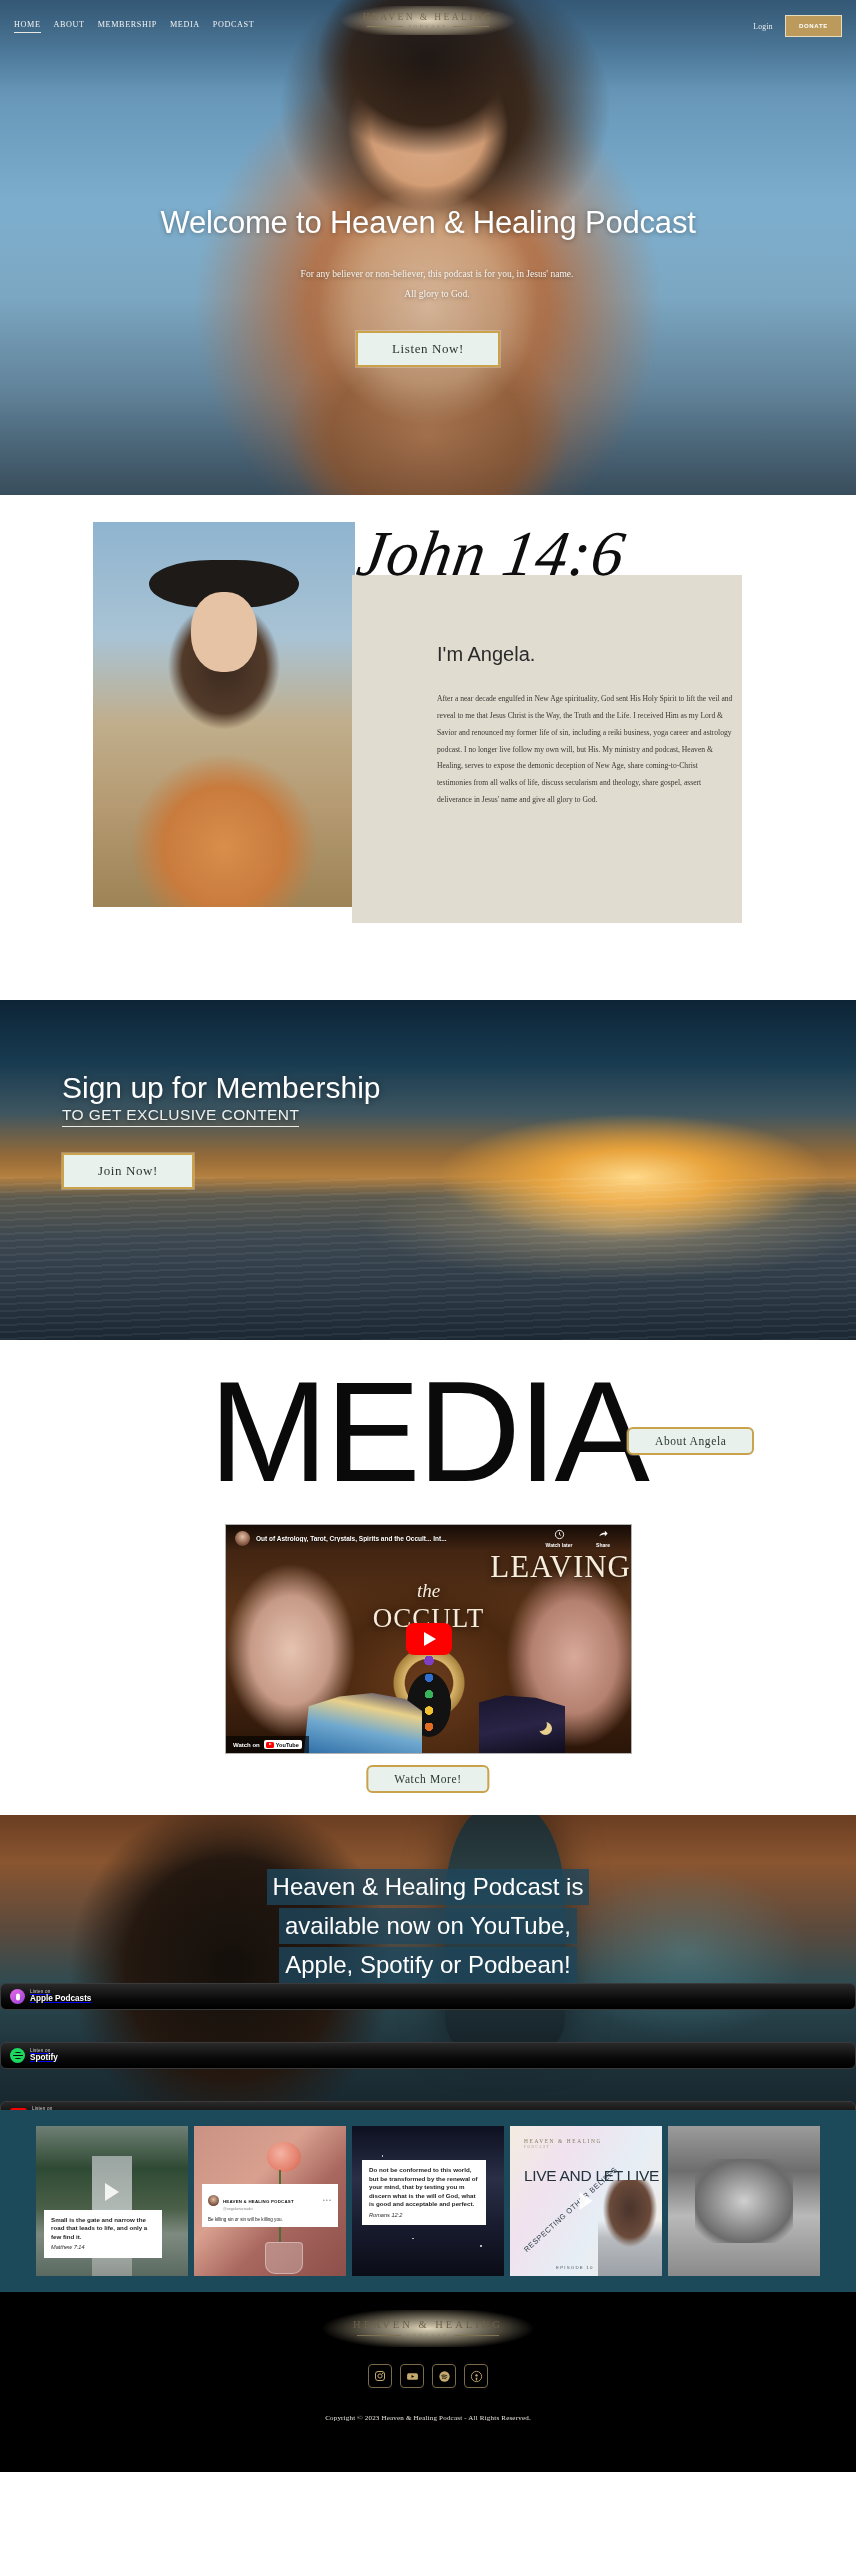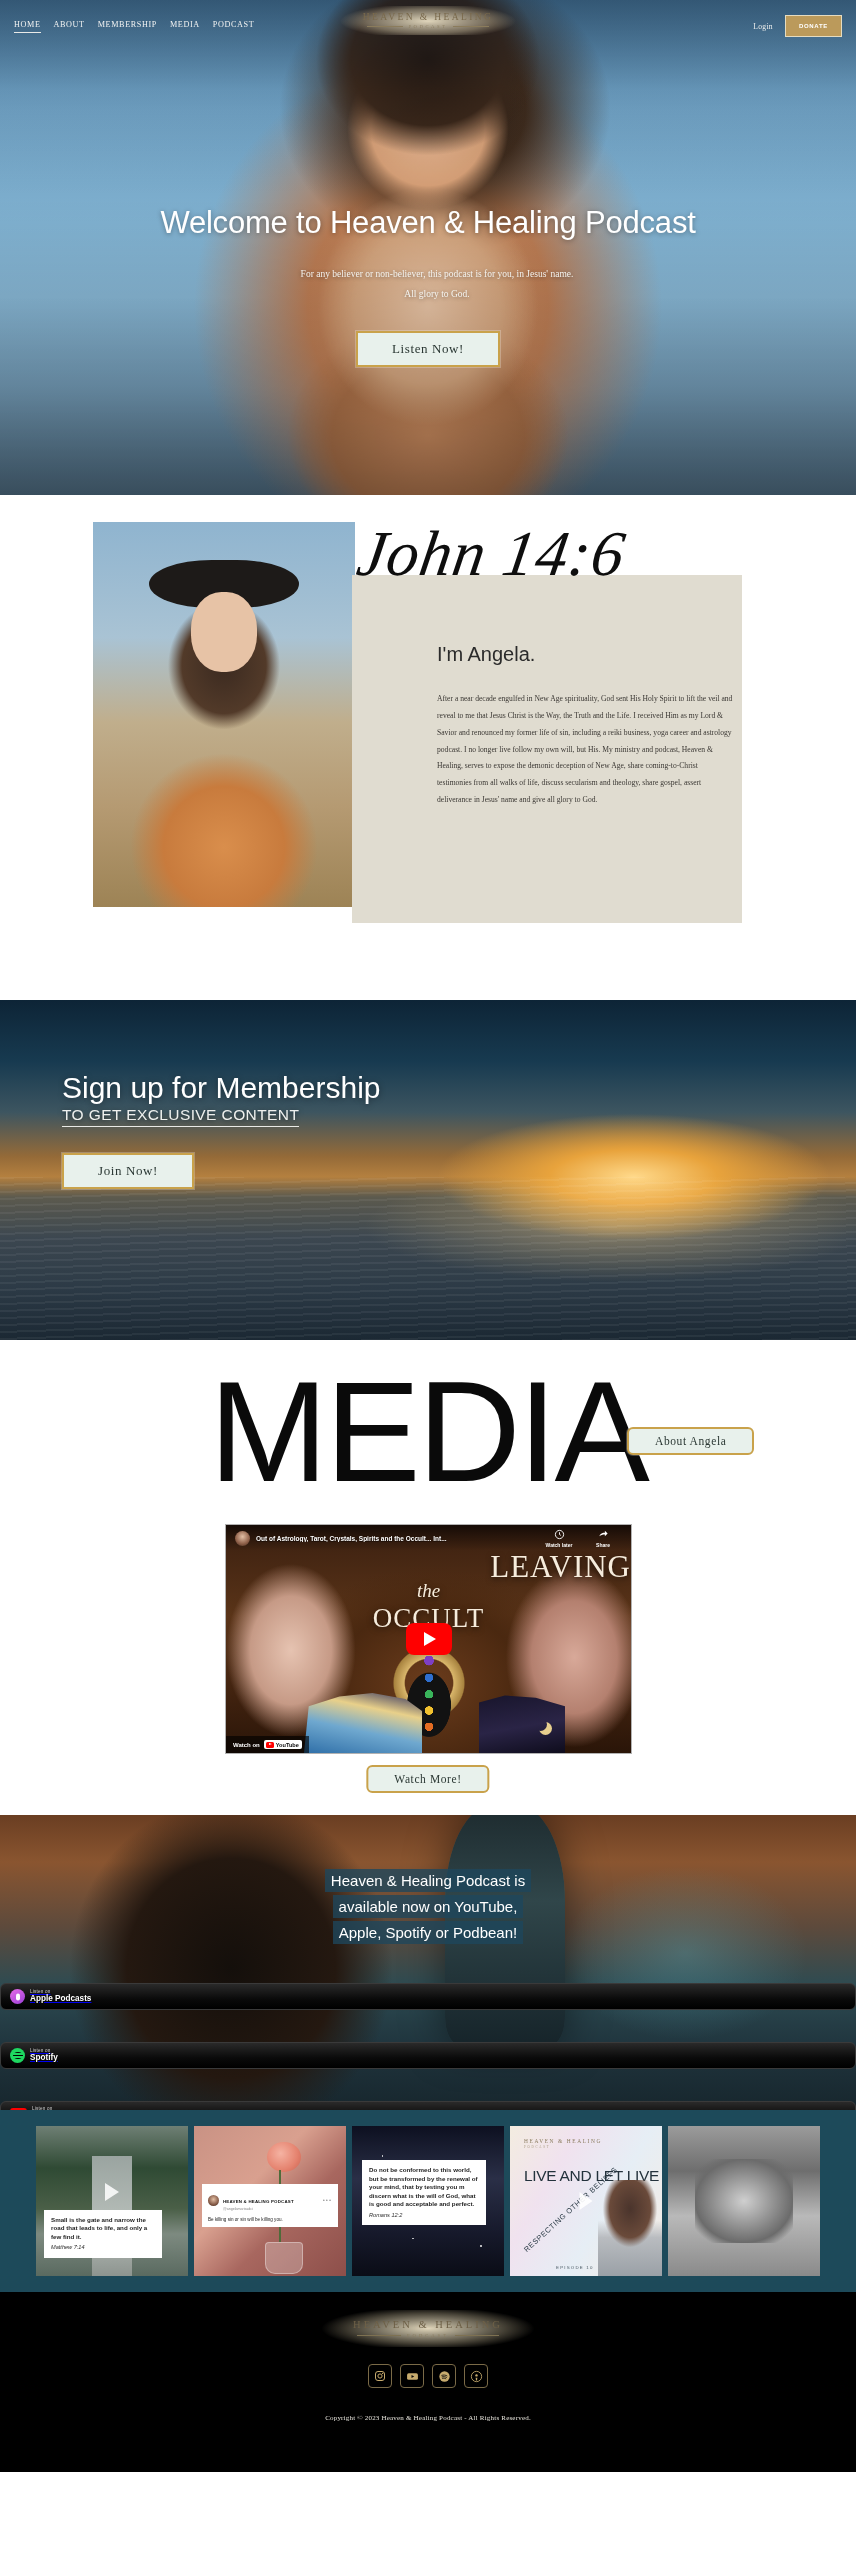--- a/index.html
+++ b/index.html
@@ -297,21 +297,21 @@
     border-radius:40% 40% 12% 12%;
     box-shadow:0 0 40px rgba(0,0,0,.5);
   }
   .platforms .glow {
     position:absolute; right:6%; top:18%; width:240px; height:170px;
     background:radial-gradient(ellipse, rgba(90,170,185,.35) 0%, rgba(90,170,185,0) 72%);
   }
   .plat-copy { position:absolute; left:0; right:0; top:52px; text-align:center; z-index:4; }
   .plat-line {
     display:inline-block; background:rgba(30,70,92,.78); color:#fff;
-    font-size:15px; line-height:1.42; padding:1px 6px; margin:1.5px 0;
+    font-size:24px; line-height:1.42; padding:1px 6px; margin:1.5px 0;
   }
   .badges {
     position:absolute; left:0; right:0; top:168px; z-index:4;
     display:flex; justify-content:center; gap:32px;flex-direction:column;
   }
   .badge {
     display:flex; align-items:center; gap:5px;
     background:linear-gradient(180deg,#2a2a2a 0%, #0a0a0a 60%, #000 100%);
     border:1px solid #3a3a3a; border-radius:6px; padding:5px 9px;
     min-width:74px;

